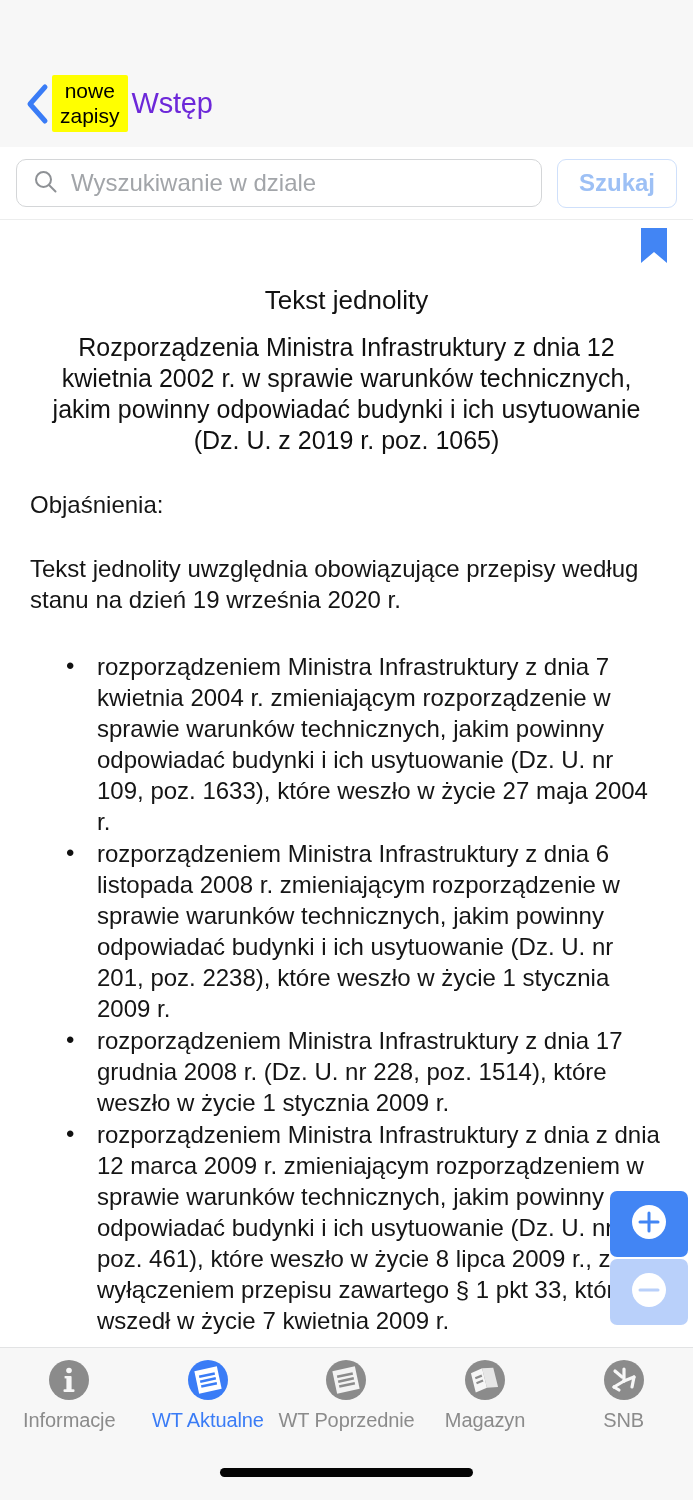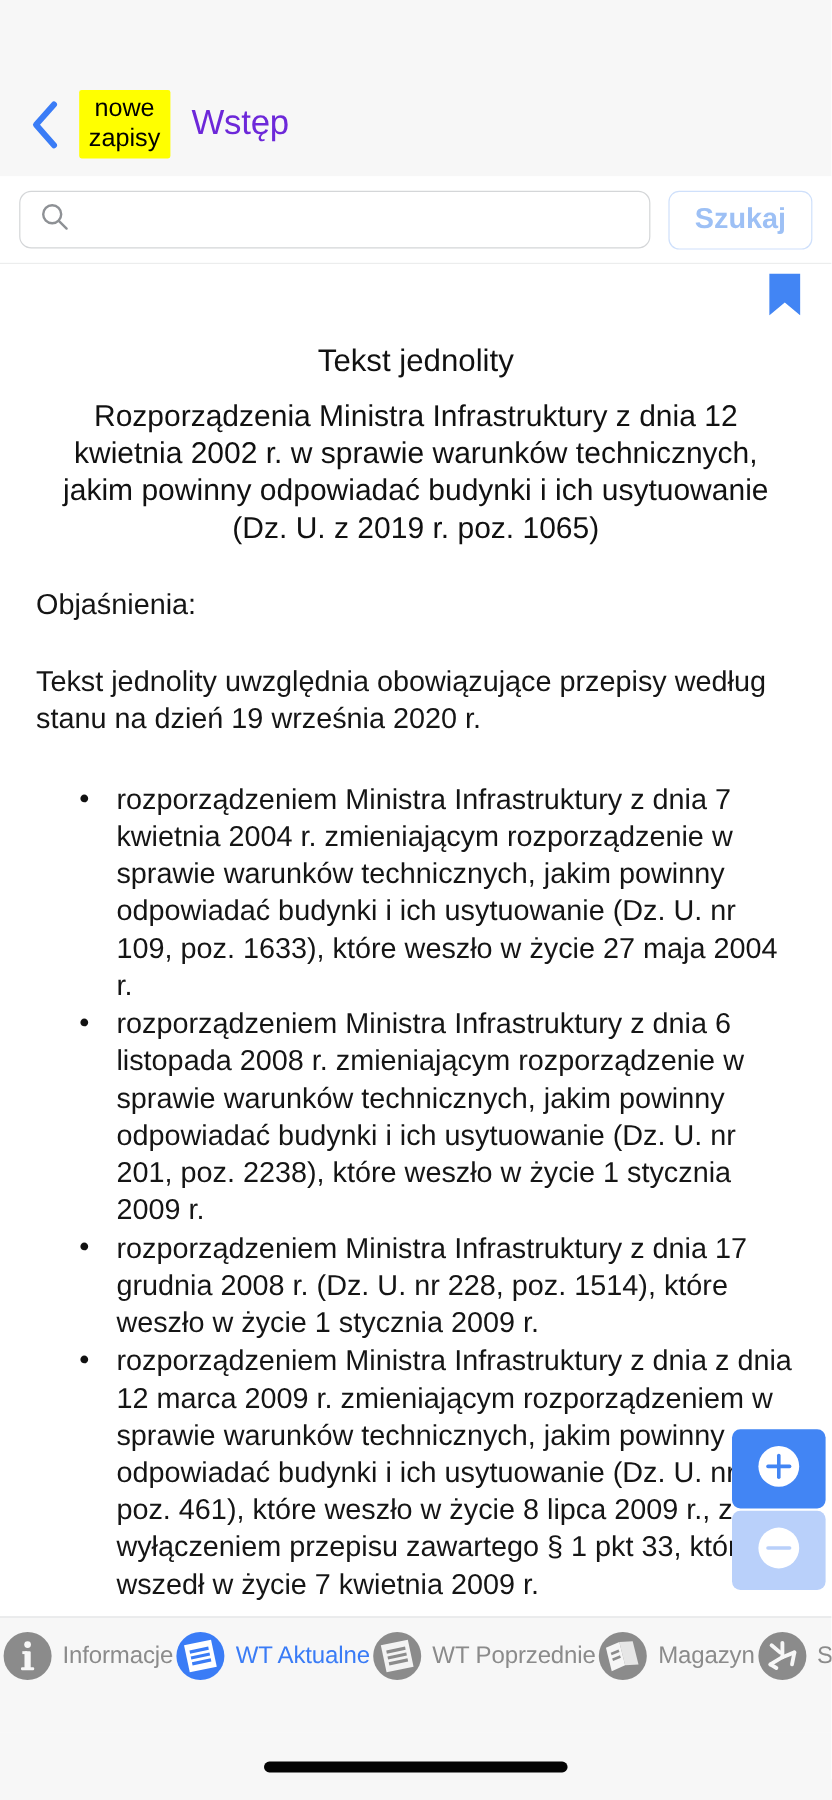--- a/index.html
+++ b/index.html
@@ -24,21 +24,20 @@
     flex: 0 0 60px;
   }
 
   
   .navbar {
     flex: 0 0 87px;
     background: #f7f7f7;
     display: flex;
     align-items: center;
     padding: 0 22px;
-    gap: 14px;
   }
   .back-chevron {
     width: 30px; height: 44px;
     display: flex; align-items: center; justify-content: center;
     cursor: pointer;
   }
   .back-chevron svg { display: block; }
   .nowe-badge {
     background: #ffff00;
     color: #000;
@@ -185,21 +184,21 @@
     background: #f7f7f7;
     border-top: 1px solid #e2e3e4;
     display: flex;
     align-items: flex-start;
     padding-top: 9px;
     z-index: 10;
   }
   .tab {
     flex: 1 1 0;
     display: flex;
-    flex-direction: row;
+    flex-direction: column;
     align-items: center;
     gap: 6px;
     cursor: pointer;
   }
   .tab-ico { width: 46px; height: 46px; display:block; }
   .tab-label {
     font-size: 20px;
     color: #8b8b8b;
     letter-spacing: -0.1px;
     white-space: nowrap;
@@ -243,20 +242,21 @@
   </div>
 
   <div class="searchrow">
     <div class="searchbox">
       <span class="search-glyph">
         <svg width="25" height="25" viewBox="0 0 25 25">
           <circle cx="10.5" cy="10.5" r="7.5" fill="none" stroke="#8e9195" stroke-width="2"></circle>
           <line x1="16" y1="16" x2="22.5" y2="22.5" stroke="#8e9195" stroke-width="2" stroke-linecap="round"></line>
         </svg>
       </span>
+      <span class="search-ph">Wyszukiwanie w dziale</span>
     </div>
     <div class="szukaj-btn">Szukaj</div>
   </div>
 
   <div class="content">
 
     <div class="doc-head">
       <span class="bookmark">
         <svg width="26" height="35" viewBox="0 0 26 35">
           <path d="M0,0 H26 V35 L13,24 L0,35 Z" fill="#4285f4"></path>

